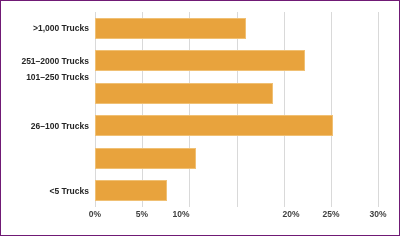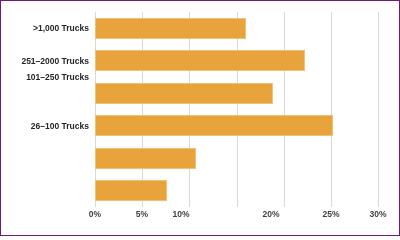--- a/index.html
+++ b/index.html
@@ -113,20 +113,21 @@
     <div class="gridline" style="left:189px;"></div>
     <div class="gridline" style="left:236px;"></div>
     <div class="gridline" style="left:283px;"></div>
   </div>
 
   <div id="category-labels">
     <div class="cat-label" style="top:0px;">&gt;1,000 Trucks</div>
     <div class="cat-label" style="top:32.5px;">251–2000 Trucks</div>
     <div class="cat-label" style="top:49px;">101–250 Trucks</div>
     <div class="cat-label" style="top:97.5px;">26–100 Trucks</div>
+    <div class="cat-label" style="top:162.5px;">&lt;5 Trucks</div>
   </div>
 
   <div id="bars-layer">
     <div class="bar-band" style="top:0px;">
       <div class="bar" style="width: 150.933px; background: rgb(232, 163, 61); border-color: rgb(240, 192, 116);"></div>
     </div>
     <div class="bar-band" style="top:32.5px;">
       <div class="bar" style="width: 210.363px; background: rgb(232, 163, 61); border-color: rgb(240, 192, 116);"></div>
     </div>
     <div class="bar-band" style="top:65px;">
@@ -141,18 +142,18 @@
     <div class="bar-band" style="top:162.5px;">
       <div class="bar" style="width: 71.6933px; background: rgb(232, 163, 61); border-color: rgb(240, 192, 116);"></div>
     </div>
   </div>
 
   <div id="tick-labels">
     <div class="tick-label" style="left:0px;">0%</div>
     <div class="tick-label" style="left:47px;">5%</div>
     <div class="tick-label" style="left:86px;">10%</div>
     <div class="tick-label" style="left:142px;margin-top:39px;">15%</div>
-    <div class="tick-label" style="left:176px;">20%</div>
+    <div class="tick-label" style="left:196px;">20%</div>
     <div class="tick-label" style="left:236px;">25%</div>
     <div class="tick-label" style="left:283px;">30%</div>
   </div>
 
 </div>
 
 </body></html>

